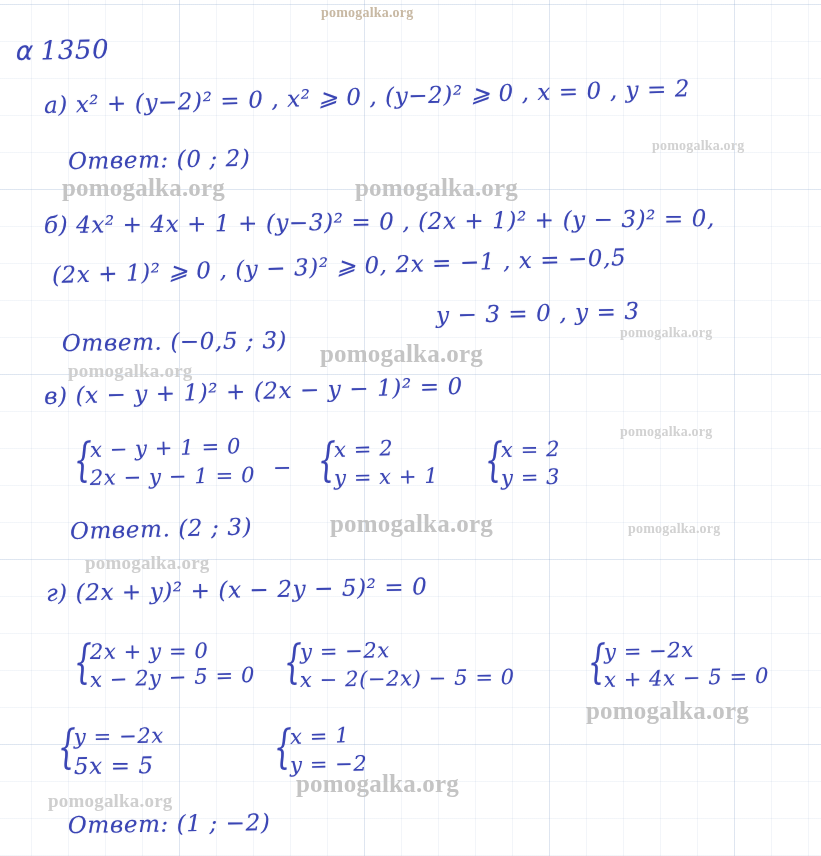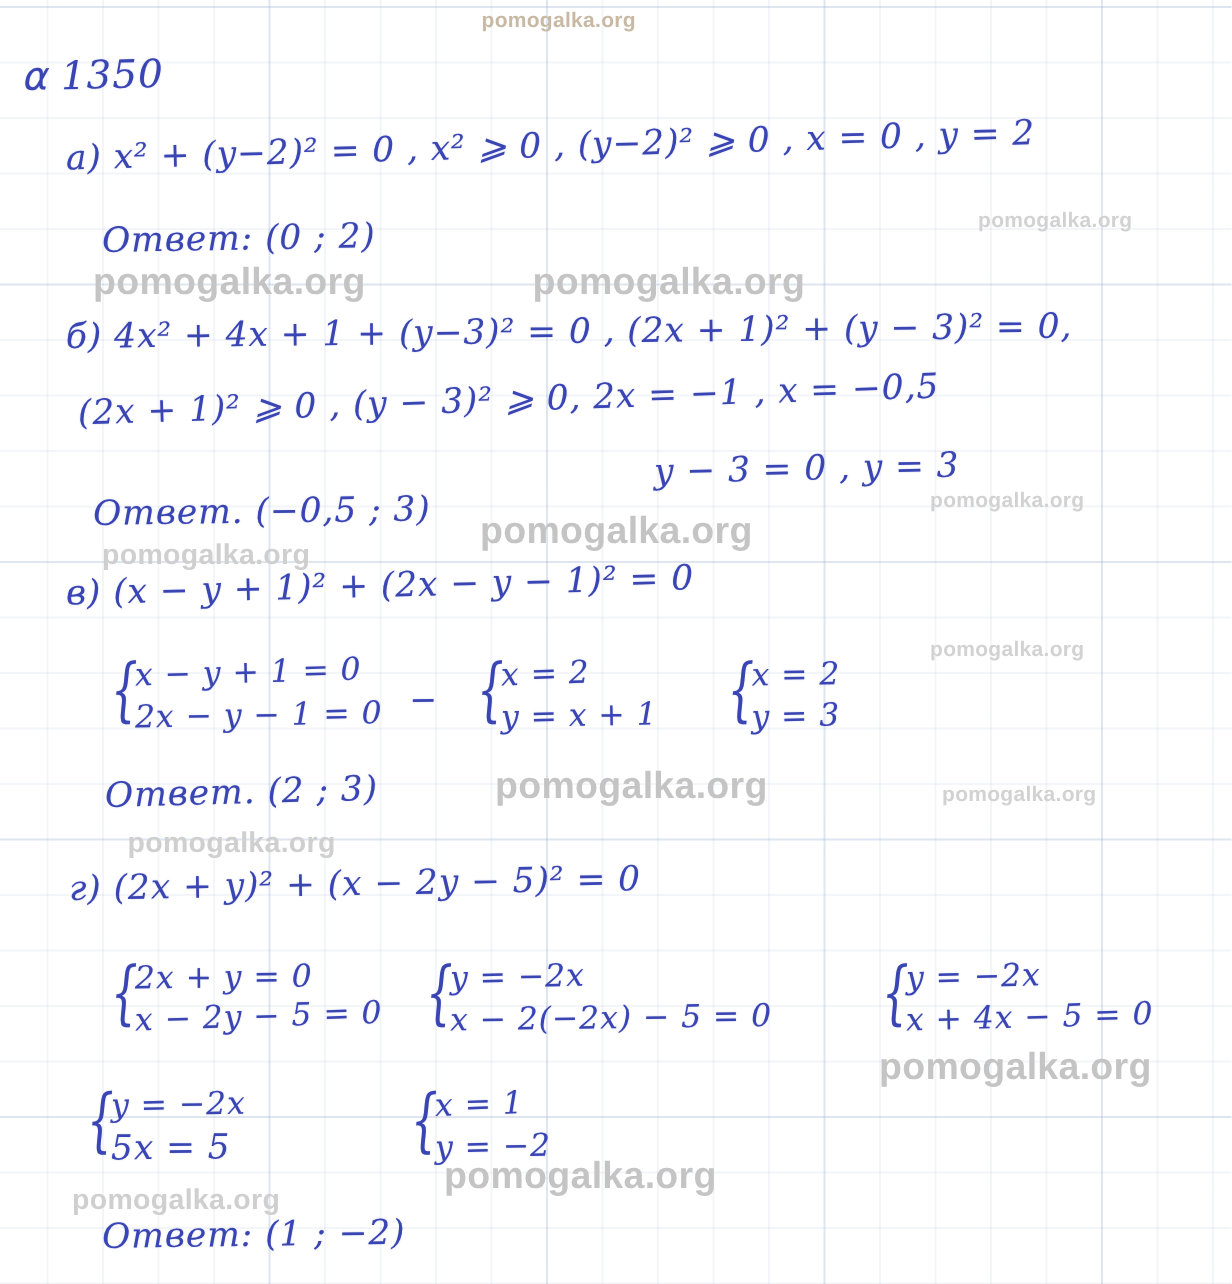--- a/index.html
+++ b/index.html
@@ -42,21 +42,21 @@
     font-style: italic;
     white-space: nowrap;
     letter-spacing: 0.6px;
     transform-origin: left center;
     text-shadow: 0 0 1px rgba(58,69,180,0.35);
   }
 
   
   .wm {
     position: absolute;
-    font-family: Liberation Sans, sans-serif;
+    font-family: Liberation Serif, serif;
     font-weight: bold;
     color: #c9c9c9;
     white-space: nowrap;
     letter-spacing: 0.2px;
     pointer-events: none;
   }
   .wm.big   { font-size: 25px; color: #c4c4c4; }
   .wm.mid   { font-size: 19px; color: #cfcfcf; }
   .wm.small { font-size: 14px; color: #d2d2d2; }
   .wm.top   { font-size: 14px; color: #c8b9a4; }

